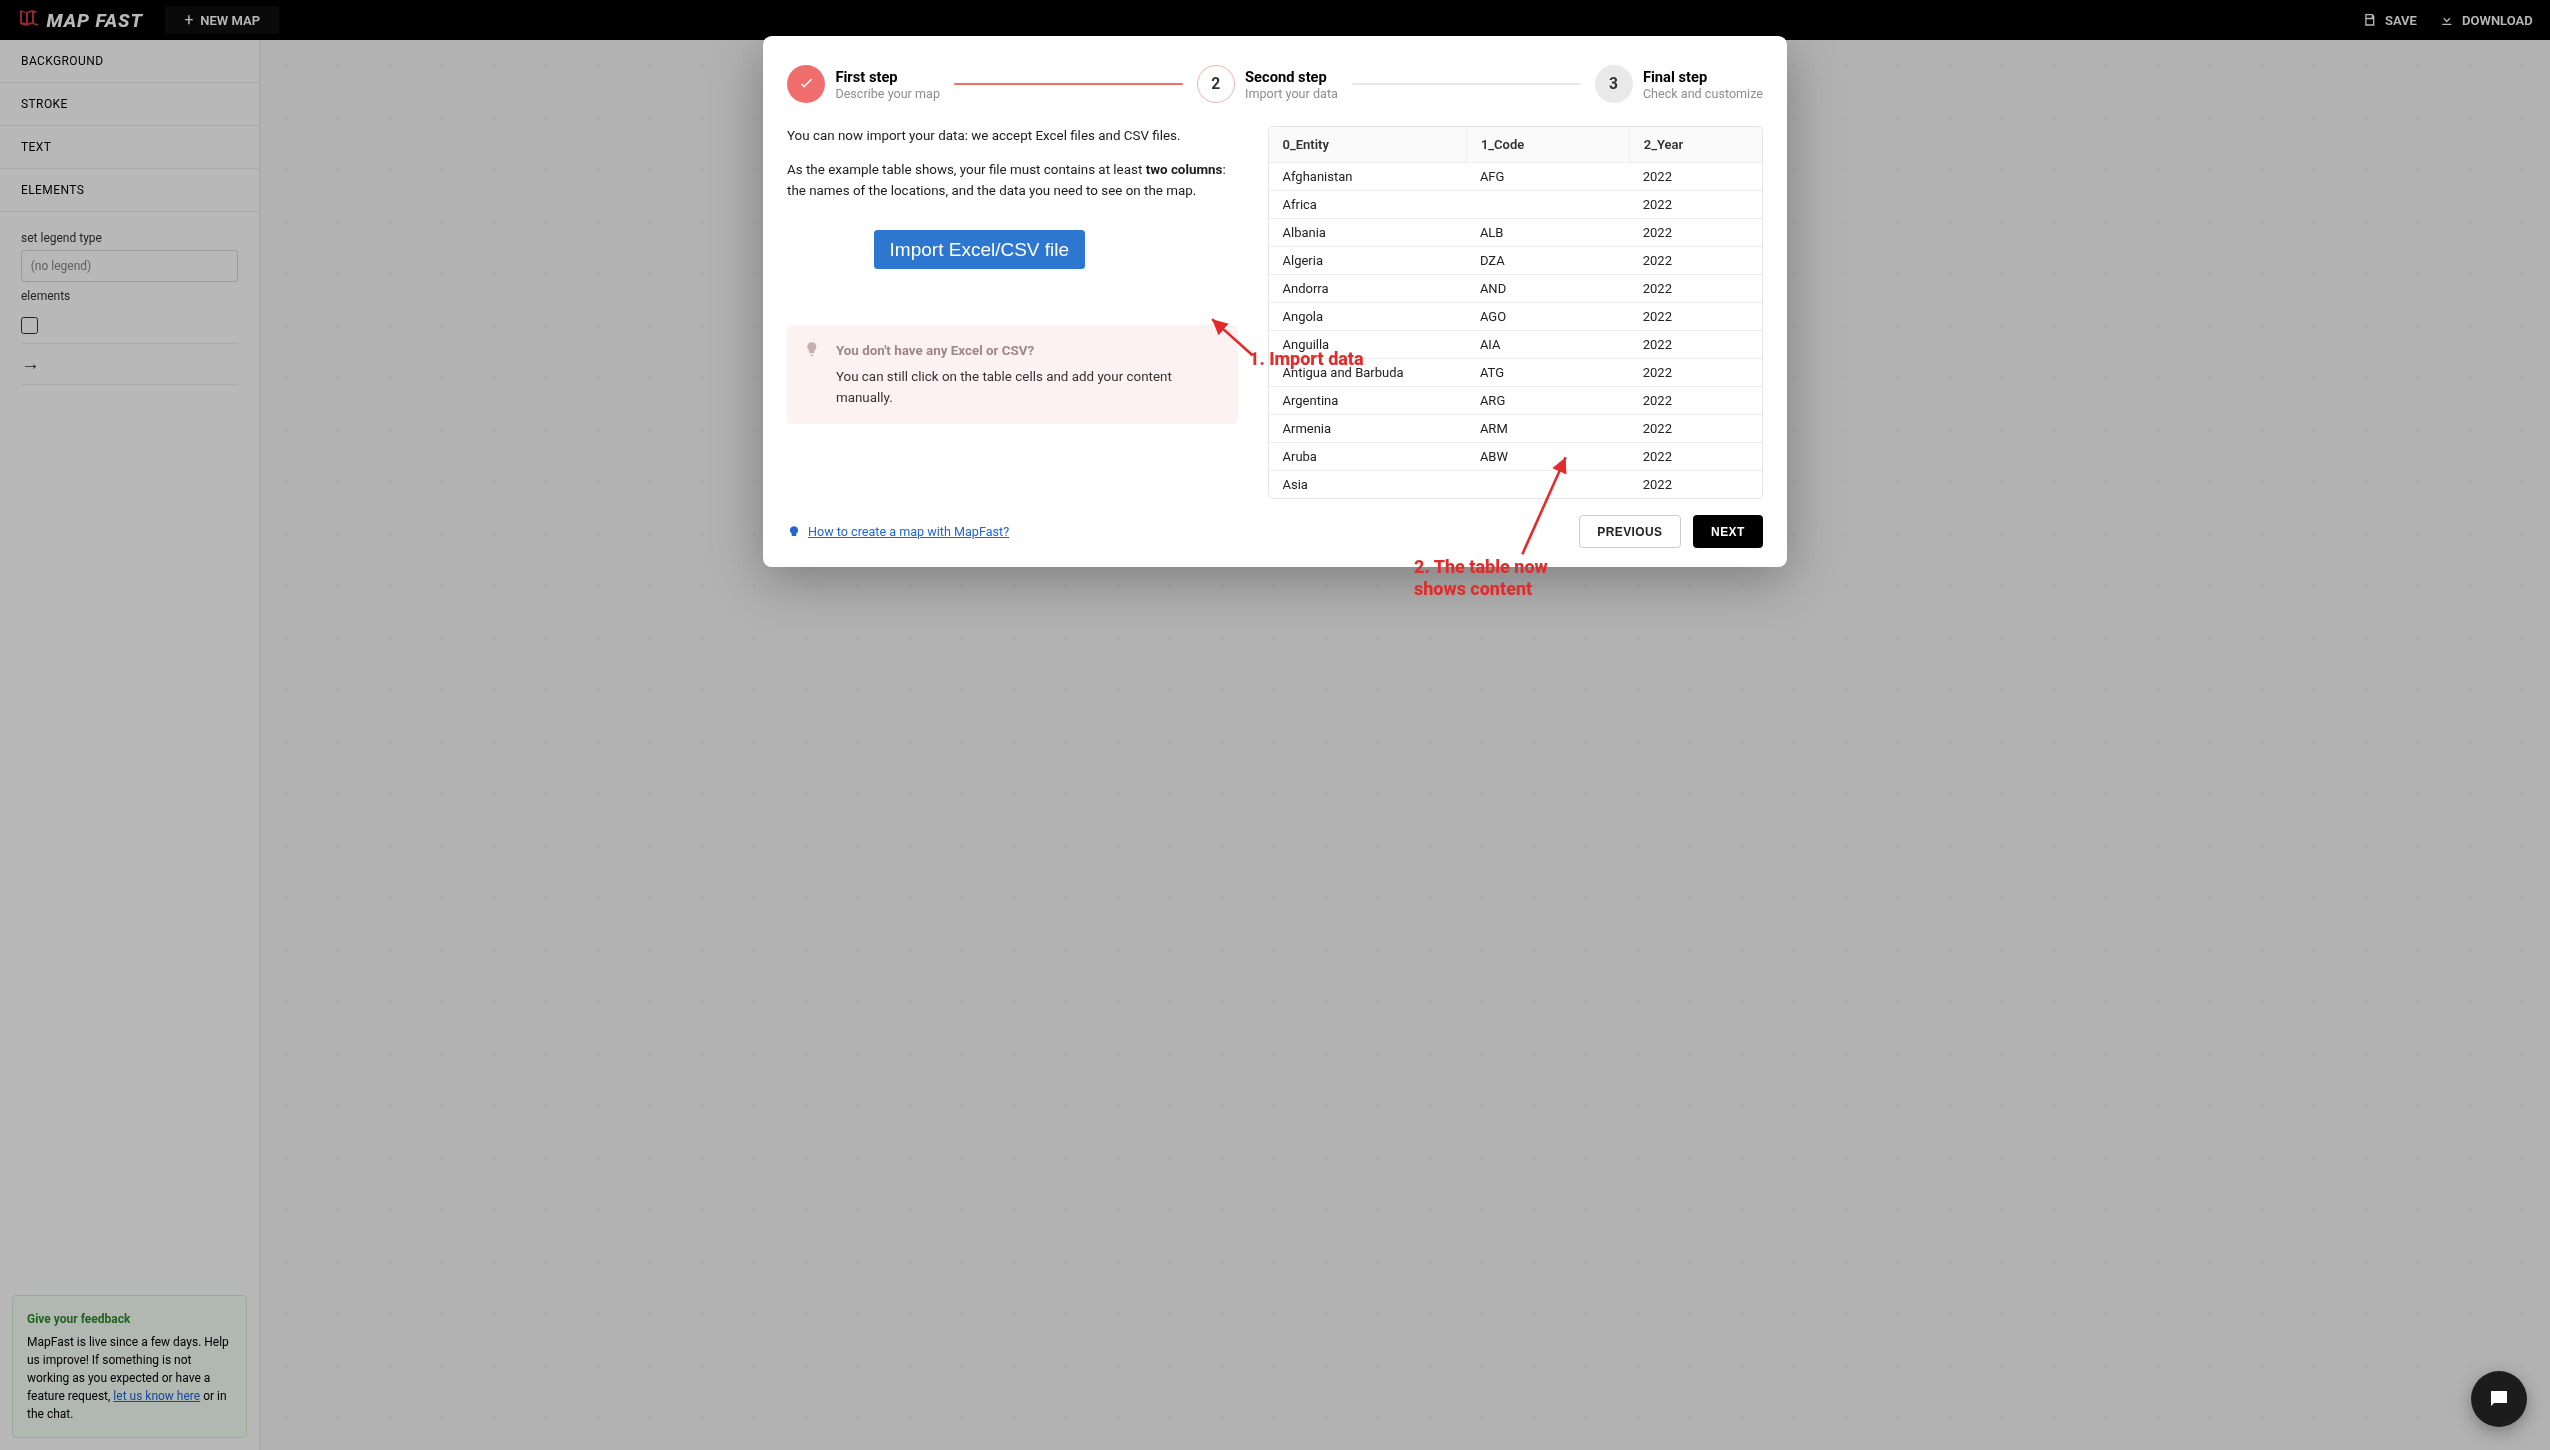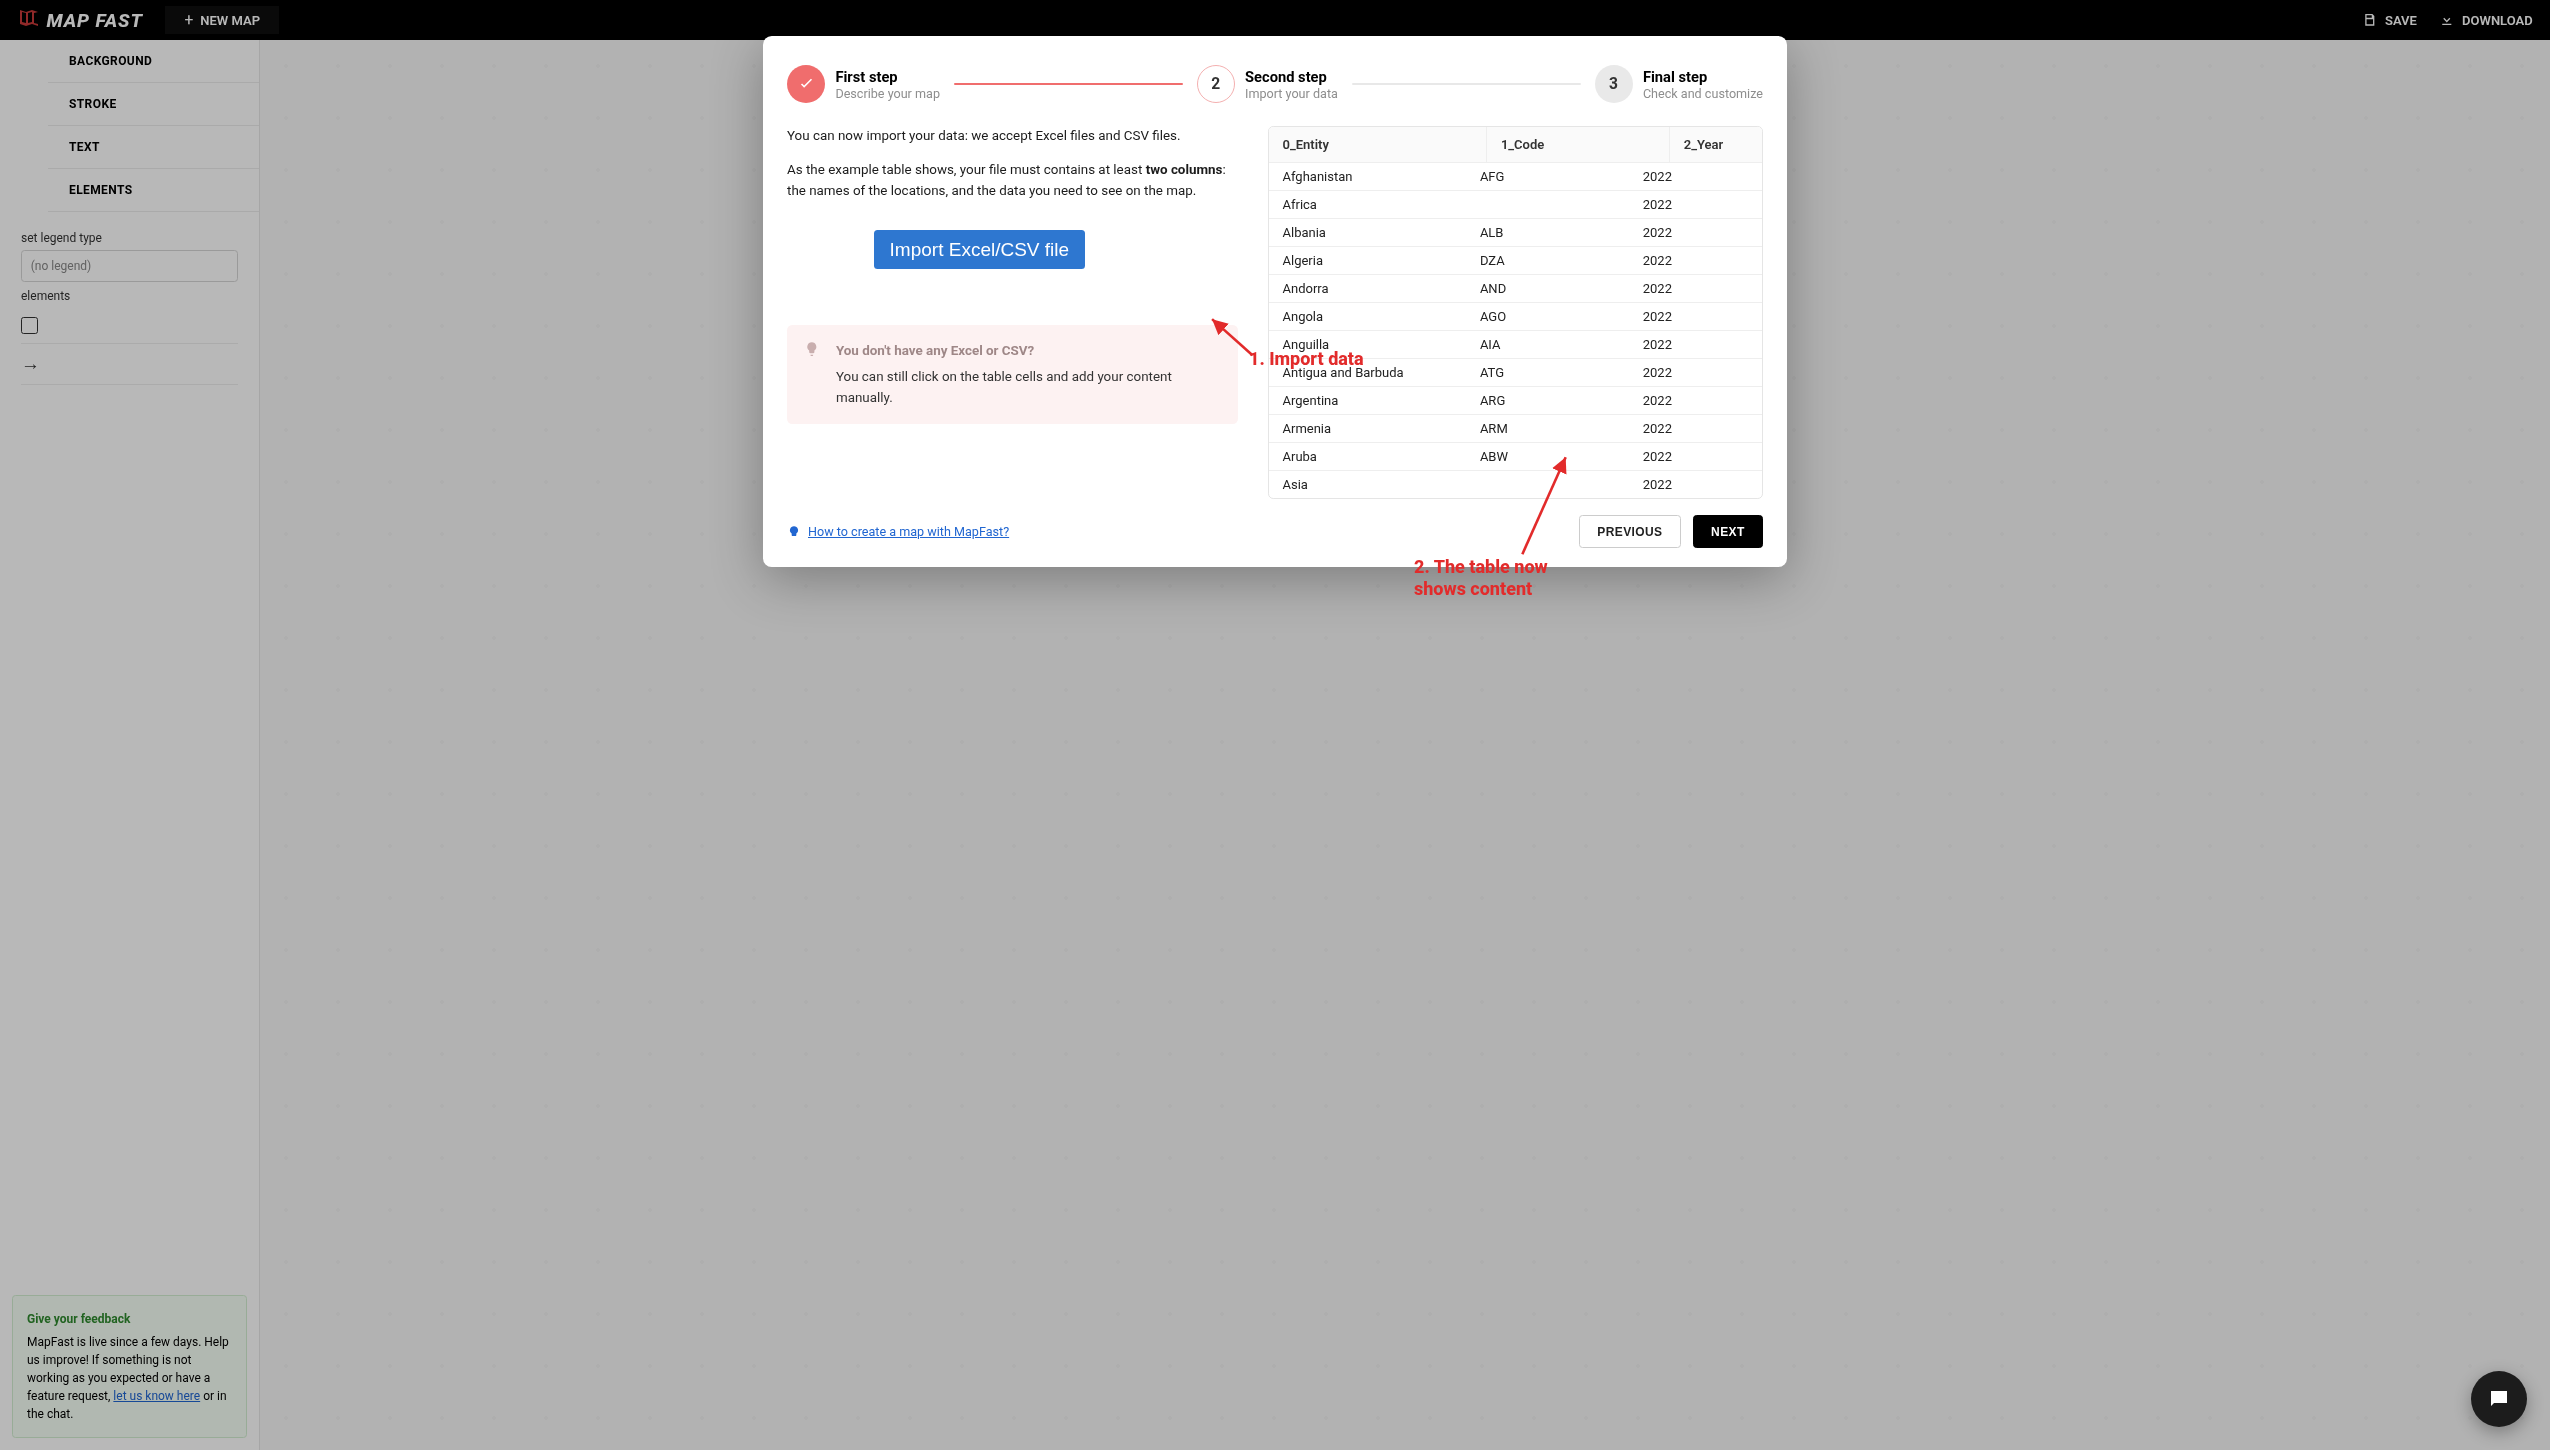--- a/index.html
+++ b/index.html
@@ -11,21 +11,21 @@
 .topbar-left, .topbar-right { display: flex; align-items: center; gap: 22.6px; }
 .logo { display: flex; align-items: center; gap: 5.2px; font-weight: 800; font-style: italic; font-size: 19px; letter-spacing: 0.9px; }
 .logo .logo-icon svg { width: 24px; height: 24px; }
 .topbar-btn { display: flex; align-items: center; gap: 7px; color: #fff; font-weight: 600; font-size: 13px; cursor: pointer; }
 .topbar-btn.new-map { background: rgba(255,255,255,0.06); padding: 10.4px 19px; height: 28px; }
 .topbar-btn svg { width: 15.6px; height: 15.6px; }
 .icon-plus::before { content: "+"; font-size: 15.6px; font-weight: 400; }
 
 
 .sidebar { position: absolute; top: 40px; left: 0; bottom: 0; width: 260px; background: #fff; border-right: 0.9px solid #e7e7e7; padding: 0; }
-.sidebar .panel-item { padding: 14px 21px; border-bottom: 0.9px solid #ececec; font-weight: 700; font-size: 12px; letter-spacing: 0.4px; margin-left: 48px; }
+.sidebar .panel-item { padding: 14px 21px; border-bottom: 0.9px solid #ececec; font-weight: 400; font-size: 12px; letter-spacing: 0.4px; }
 .sidebar .controls { padding: 12px 21px; font-size: 12px; color: #333; }
 .sidebar .controls .lbl { margin: 7px 0 5.2px; }
 .sidebar .select { border: 0.9px solid #d6d6d6; border-radius: 3.5px; padding: 7.8px 8.7px; color: #888; background: #fff; }
 .sidebar .elements-label { margin-top: 10.4px; }
 .el-row { display:flex; align-items:center; gap:12px; padding:8.7px 0; border-bottom:0.9px solid #eee; }
 .el-row .sq { width:17.3px; height:17.3px; border:1.7px solid #333; border-radius:2.6px; }
 .el-row .arrow { font-size:19px; }
 
 .feedback-box { position: absolute; left: 12px; right: 12px; bottom: 12px; background: #f6fff5; border: 0.9px solid #d3efd1; border-radius: 3.5px; padding: 14px; font-size: 12px; line-height: 1.5; }
 .feedback-box .fb-title { color: #2f8a2f; font-weight: 700; margin-bottom: 5.2px; }
@@ -58,21 +58,21 @@
 .left-col p { margin-bottom: 14px; }
 .left-col b { font-weight: 700; }
 .import-btn { display: inline-block; background: #2e77d0; color: #fff; font-weight: 400; font-size: 19px; padding: 8.7px 15.6px; border: none; border-radius: 3.5px; cursor: pointer; margin: 14px 0 0 87px; }
 .hint-box { background: #fdf2f2; border-radius: 5.2px; padding: 15.6px 17.3px; margin-top: 56px; display:flex; gap:16px; }
 .hint-box .bulb svg { width:15.6px; height:15.6px; fill:#c9aeae; }
 .hint-box .hc .ht { color:#9e8787; font-weight:700; margin-bottom:5.2px; }
 .hint-box .hc .hp { color:#333; }
 
 .right-col { flex: 1 1 auto; }
 .data-table { width: 100%; border: 0.9px solid #e5e5e5; border-radius: 5.2px; overflow: hidden; font-size: 13px; }
-.data-table .thead { display:flex; background:#fafafa;gap:20px; }
+.data-table .thead { display:flex; background:#fafafa; }
 .data-table .thead .th { padding: 10.4px 14px; font-weight: 600; color:#333; border-left:0.9px solid #eee; }
 .data-table .thead .th:first-child { border-left:none; }
 .data-table .tbody { max-height: 337px; overflow-y: hidden; }
 .data-table .tr { display:flex; border-top:0.9px solid #eee; }
 .data-table .td { padding: 6px 14px; color:#222; }
 .col1 { flex: 0 0 40%; }
 .col2 { flex: 0 0 33%; }
 .col3 { flex: 0 0 27%; }
 
 .modal-footer { display:flex; justify-content: space-between; align-items:center; margin-top: 15.6px; }

